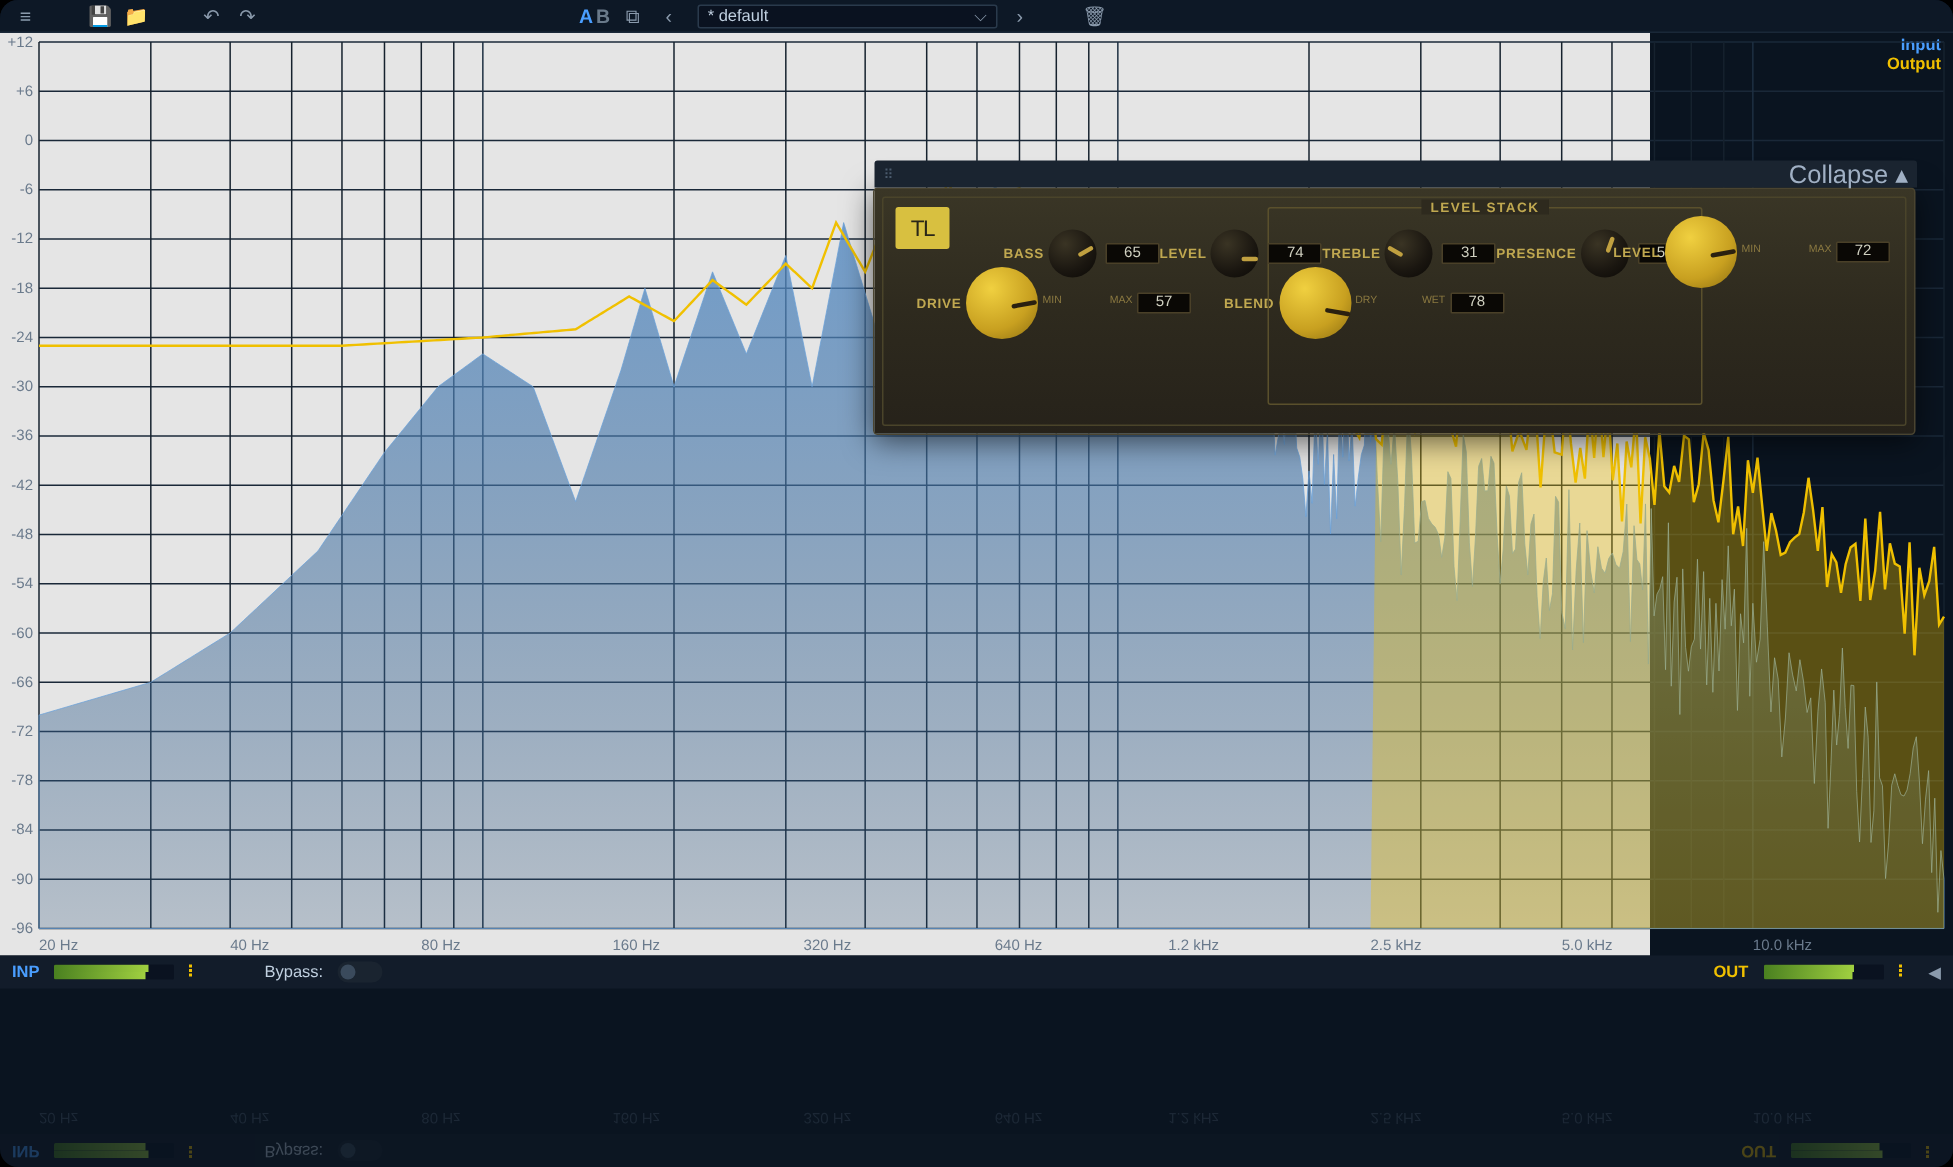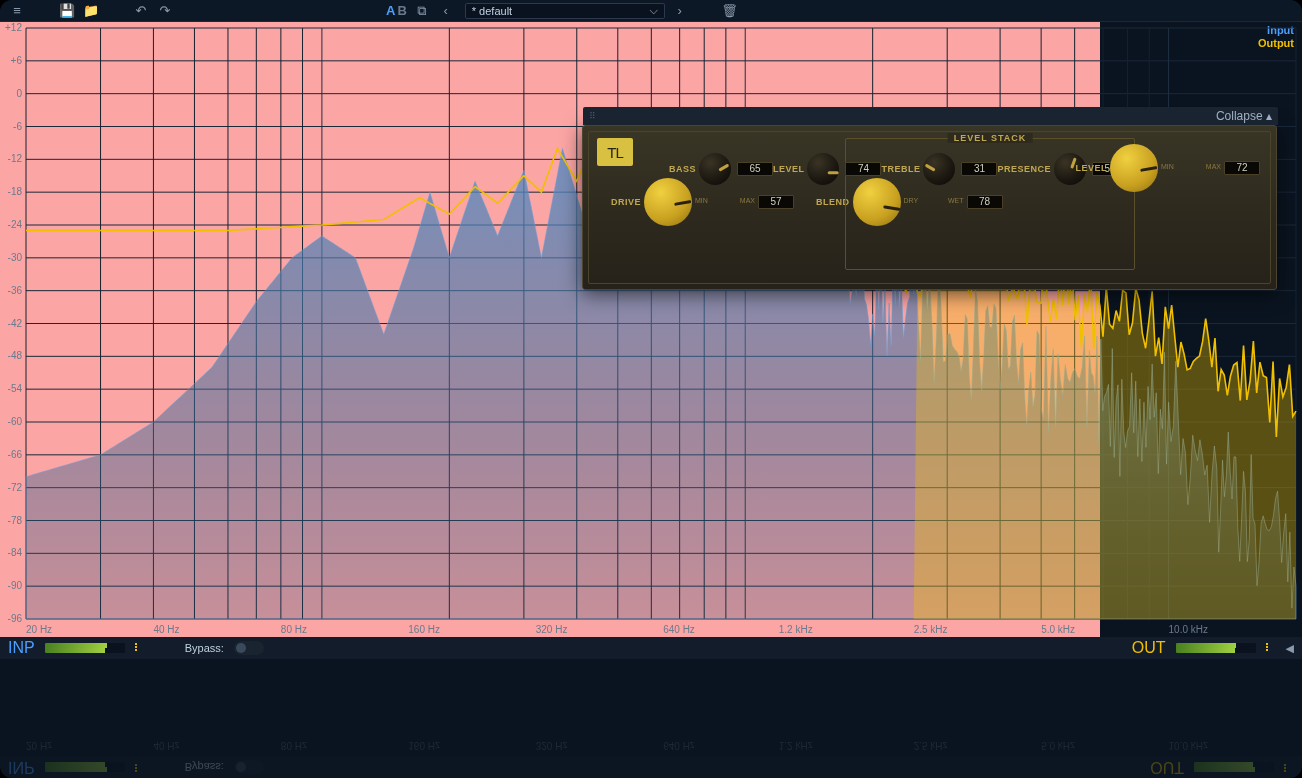--- a/index.html
+++ b/index.html
@@ -10,29 +10,29 @@
 .toolbar{height:22px;background:#0d1826;display:flex;align-items:center;padding:0 8px;gap:6px;border-bottom:1px solid #1a2838}
 .tb-ico{width:18px;height:18px;display:flex;align-items:center;justify-content:center;color:#8a9aac;cursor:pointer;font-size:13px}
 .tb-sep{width:20px}
 .tb-ab{display:flex;gap:2px;font-weight:bold;font-size:13px}
 .tb-a{color:#4a9eff}
 .tb-b{color:#6a7a8a}
 .preset{flex:0 0 200px;height:16px;background:#0a1220;border:1px solid #2a3a4c;border-radius:2px;display:flex;align-items:center;padding:0 6px;color:#c0d0e0;font-size:11px;margin-left:4px}
 .preset .chev{margin-left:auto;color:#8a9aac}
 
 
-.spectrum{position:absolute;left:0;top:22px;width:1100px;height:615px;background:#fca5a5}
+.spectrum{position:absolute;left:0;top:22px;width:1100px;height:615px;background:#e5e5e5}
 .spectrum svg{display:block}
 .legend{position:absolute;top:24px;right:8px;font-size:11px;text-align:right;line-height:13px;font-weight:bold}
 .legend .inp{color:#4a9eff}
 .legend .out{color:#f0c000}
 
 
 .meters{position:absolute;left:0;top:637px;width:1302px;height:22px;background:#121c2a;display:flex;align-items:center;padding:0 8px;gap:10px}
-.mlabel{font-size:16px;font-weight:normal}
+.mlabel{font-size:11px;font-weight:bold}
 .mlabel.inp{color:#4a9eff}
 .mlabel.out{color:#f0c000}
 .meter{width:80px;height:10px;background:#0a1220;border-radius:1px;position:relative;overflow:hidden}
 .meter .bar{position:absolute;left:0;top:0;height:50%;background:linear-gradient(90deg,#4a8020,#a0d040)}
 .meter .bar2{top:50%}
 .meter-ticks{width:10px;height:10px;display:flex;flex-direction:column;gap:1px}
 .meter-ticks span{display:block;width:2px;height:2px;background:#f0c000}
 .bypass-lbl{color:#c0d0e0;font-size:11px;margin-left:30px}
 .toggle{width:30px;height:14px;background:#1a2430;border-radius:7px;position:relative}
 .toggle::after{content:'';position:absolute;left:2px;top:2px;width:10px;height:10px;background:#3a4a5c;border-radius:50%}
@@ -42,21 +42,21 @@
 
 .reflection{position:absolute;left:0;top:659px;width:1302px;height:119px;transform:scaleY(-1);opacity:.28;overflow:hidden}
 .reflection .meters{top:0}
 .reflection .spectrum-refl{position:absolute;top:22px;width:1302px;height:200px}
 
 
 .panel{position:absolute;left:582px;top:125px;width:695px;height:165px;background:linear-gradient(180deg,#3a3626 0%,#2e2a1e 50%,#26221a 100%);border:1px solid #4a4430;border-radius:3px;box-shadow:0 4px 20px rgba(0,0,0,.6)}
 .panel::before{content:'';position:absolute;inset:5px;border:1px solid #4a442a;border-radius:2px;pointer-events:none}
 .panel-hdr{position:absolute;top:-19px;left:0;width:695px;height:18px;background:#1a2430;border-radius:2px 2px 0 0;display:flex;align-items:center;padding:0 6px}
 .panel-grip{color:#4a5a6c;font-size:9px;letter-spacing:-2px}
-.panel-collapse{margin-left:auto;color:#a0b0c4;font-size:12px;cursor:pointer}
+.panel-collapse{margin-left:auto;color:#a0b0c4;font-size:17px;cursor:pointer}
 .panel-title{position:absolute;left:14px;top:12px;display:flex;align-items:center;gap:8px}
 .tl-badge{width:36px;height:28px;background:#d8c040;border-radius:2px;display:flex;align-items:center;justify-content:center;color:#2a2618;font-weight:400;font-size:15px;letter-spacing:-1px}
 .title-text{color:#e0ca60;font-size:26px;font-weight:900;letter-spacing:1px}
 
 
 .knob-group{position:absolute;display:flex;gap:22px}
 .knob-col{display:flex;align-items:center;gap:3px}
 .knob-label{color:#c0a850;font-size:9px;font-weight:bold;letter-spacing:.5px}
 .knob{position:relative;border-radius:50%;background:radial-gradient(circle at 35% 30%,#f0d040,#c8a020 60%,#8a6c10)}
 .knob.big{width:48px;height:48px}

